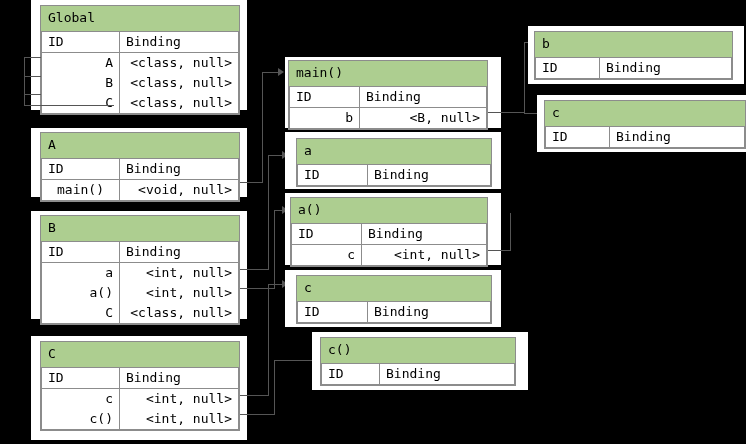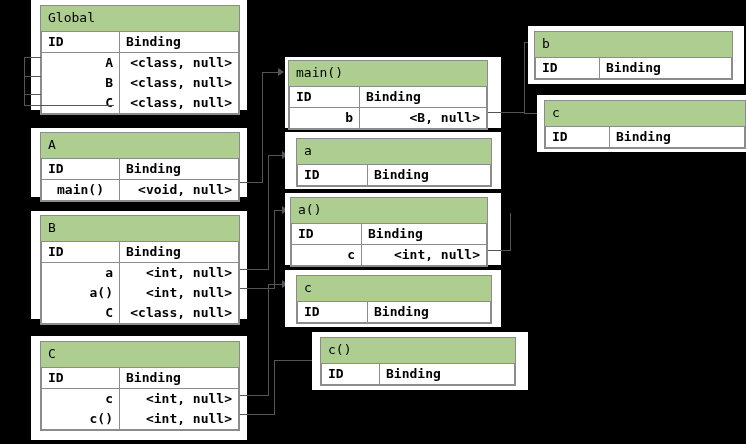--- a/index.html
+++ b/index.html
@@ -45,21 +45,21 @@
     table-layout: fixed;
     background: #ffffff;
   }
   table.grid th,
   table.grid td {
     border: 1px solid #8c8c8c;
     font-size: 13px;
     line-height: 15px;
     padding: 2px 6px 3px 6px;
     color: #000000;
-    font-weight: bold;
+    font-weight: normal;
     white-space: nowrap;
     box-sizing: border-box;
   }
   table.grid th {
     text-align: left;
     border-top: none;
   }
   table.grid td.id-cell {
     text-align: right;
     border-bottom: none;

